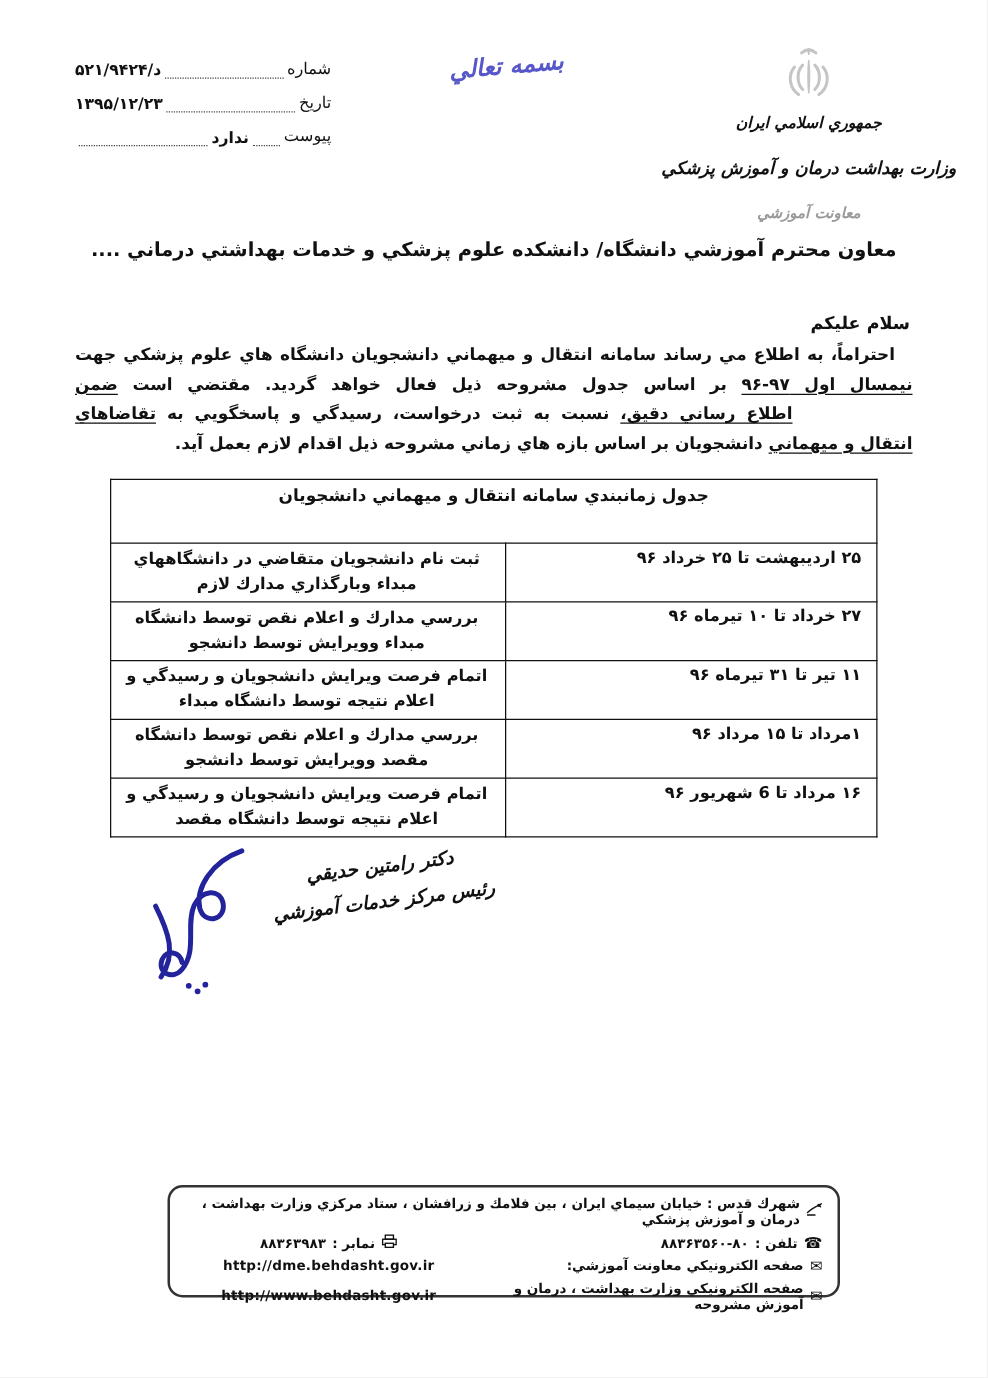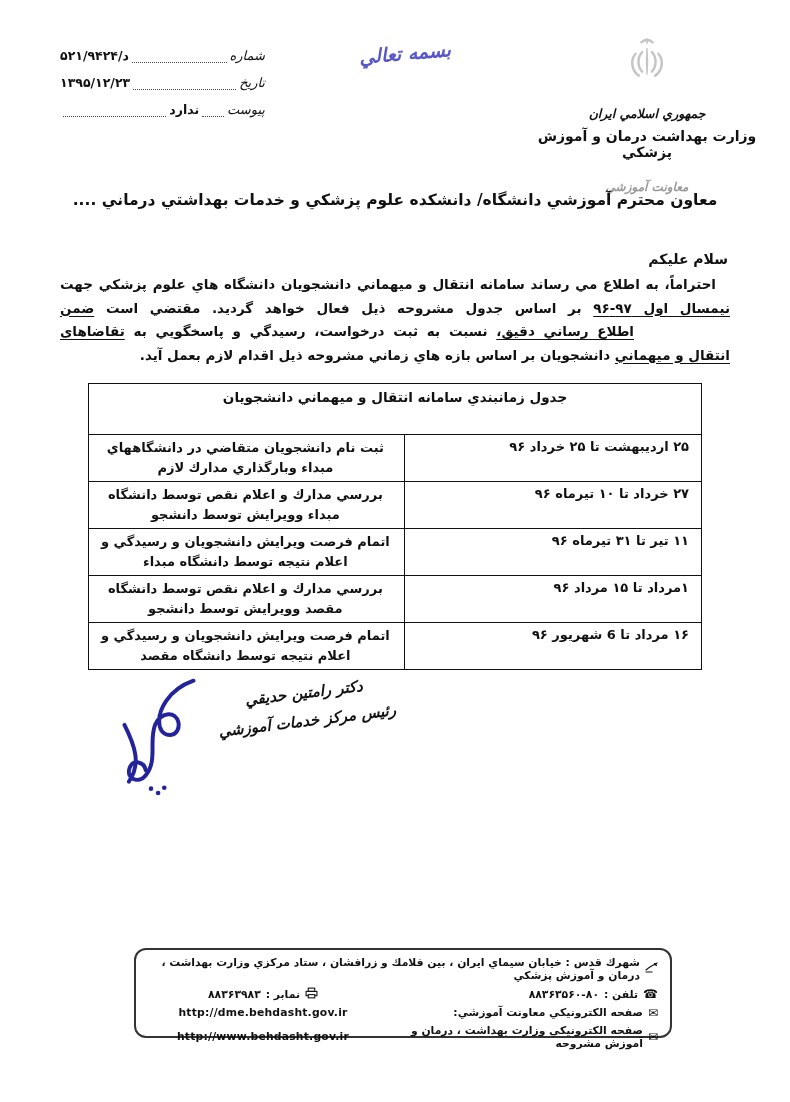--- a/index.html
+++ b/index.html
@@ -9,26 +9,26 @@
     font-family:"DejaVu Sans", sans-serif; color:#111;
   }
   
   .bismillah {
     position:absolute; top:42px; left:330px; width:150px; text-align:center;
     color:#5757c9; font-size:19px; font-weight:bold; font-style:italic;
     transform:rotate(-5deg);
   }
   .gov { position:absolute; top:34px; right:18px; width:250px; text-align:center; }
   .gov .emblem-wrap { height:56px; }
-  .gov-l1 { font-size:12.5px; font-weight:bold; font-style:italic; margin-top:16px; }
-  .gov-l2 { font-size:14px;  font-weight:bold; margin-top:7px; }
+  .gov-l1 { font-size:12.5px; font-weight:bold; font-style:italic; margin-top:0px; }
+  .gov-l2 { font-size:14px;  font-weight:bold; font-style:italic; margin-top:22px; }
   .gov-l3 { font-size:12px;  font-weight:bold; font-style:italic; margin-top:20px; color:#9a9a9a; letter-spacing:1px; }
   .meta { position:absolute; top:48px; left:60px; width:205px; direction:rtl; }
   .meta-row { display:flex; align-items:flex-end; margin-bottom:12px; }
-  .meta-label { flex:none; font-style:italic; font-size:13px; padding-bottom:0; }
+  .meta-label { flex:none; font-size:13px; padding-bottom:0; }
   .meta-dots { flex:1; border-bottom:1.6px dotted #444; height:11px; margin:0 3px; min-width:12px; }
   .meta-dots.short { flex:0 0 22px; }
   .meta-value { flex:none; font-weight:bold; font-size:12.5px; }
   
   .title { position:absolute; top:191px; left:0; right:0; text-align:center;
            font-size:15.5px; font-weight:bold; }
   .salutation { position:absolute; top:251px; right:62px; font-size:14px; font-weight:bold; }
   .body-text { position:absolute; top:273px; right:60px; width:670px;
                font-size:13.5px; font-weight:bold; line-height:23.5px;
                text-align:justify; text-indent:14px; }

